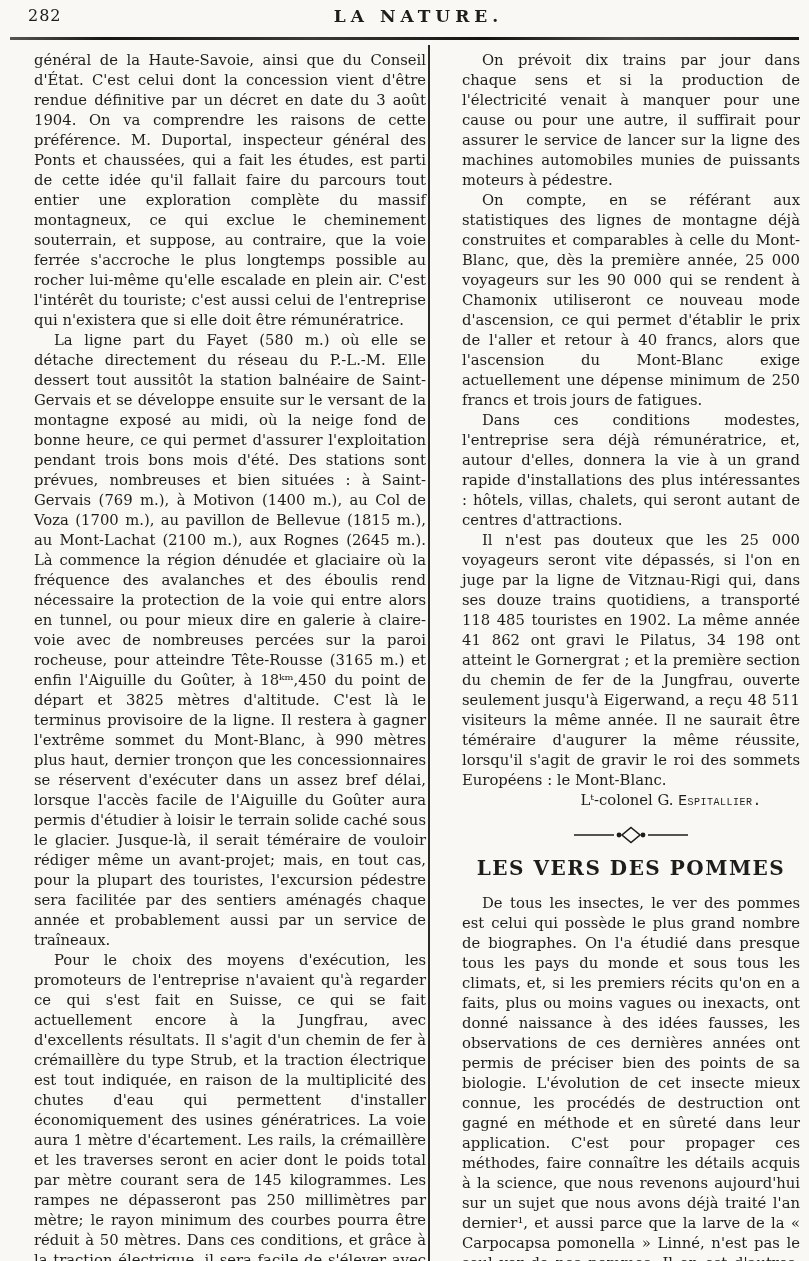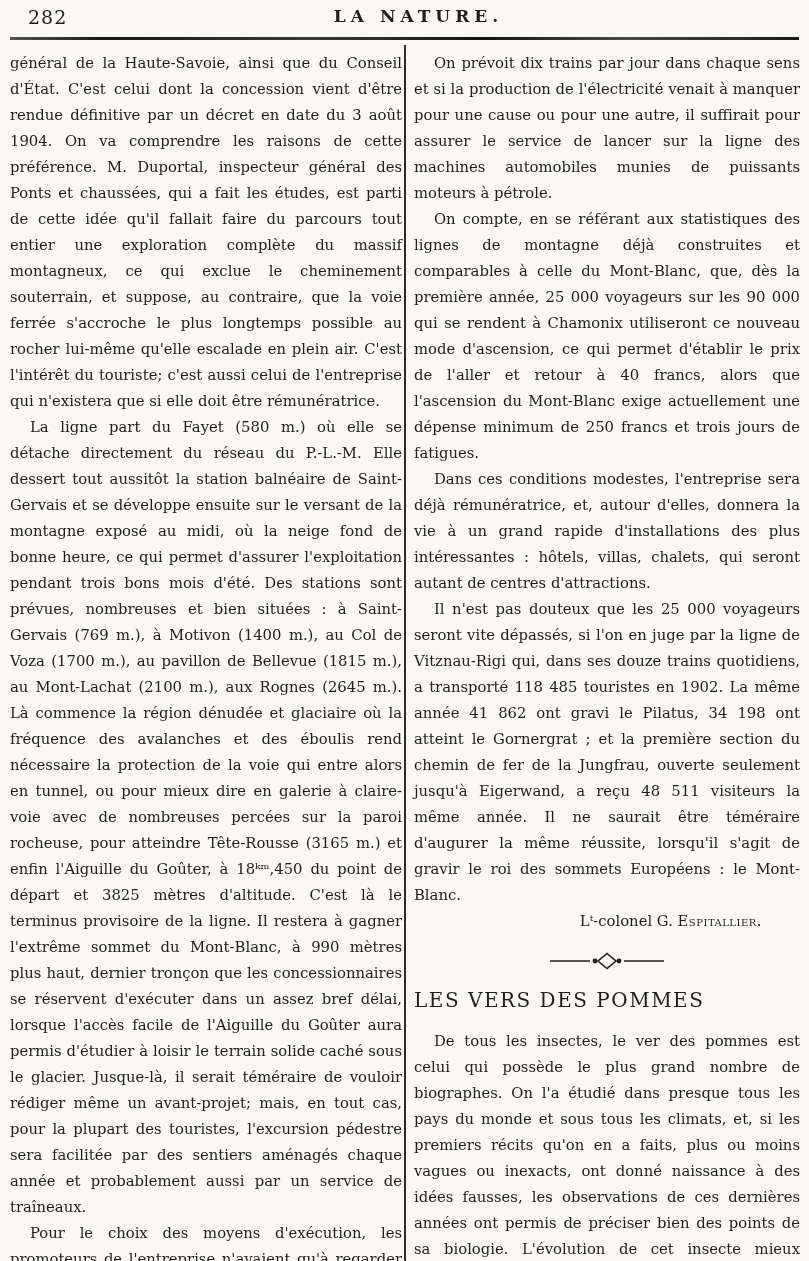--- a/index.html
+++ b/index.html
@@ -14,65 +14,66 @@
     color:var(--ink);
     font-family:"DejaVu Serif","Liberation Serif",serif;
     position:relative;
     overflow:hidden;
   }
   .page{position:absolute;inset:0;}
   
   .running-head{position:absolute;top:0;left:0;right:0;height:45px;}
   .page-number{
     position:absolute;left:28px;top:6px;
-    font-size:19px;letter-spacing:1px;
+    font-size:16px;letter-spacing:1px;
   }
   .journal-title{
     position:absolute;left:0;right:12px;top:6px;
     text-align:center;font-size:17px;font-weight:600;letter-spacing:5px;padding-left:40px;
   }
   .head-rule{
     position:absolute;left:10px;right:10px;top:37px;height:3px;
     background:linear-gradient(90deg,#555 0%,#171717 12%,#3a3a3a 38%,#141414 60%,#4a4a4a 78%,#1a1a1a 100%);
   }
   
   .columns{
     position:absolute;top:45px;left:10px;right:9px;bottom:0;
     display:flex;overflow:hidden;
   }
   .col{
     width:392px;padding-top:5px;
-    font-size:14.8px;line-height:26px;
+    font-size:14.8px;line-height:20px;
     text-align:justify;
-    hyphens:auto;-webkit-hyphens:auto;
+    hyphens:auto;margin-left:24px;-webkit-hyphens:auto;
   }
   .col-rule{
     width:2px;background:var(--rule);
     margin-left:2px;margin-right:8px;
     flex:none;
   }
   .col-right{flex:1;}
   p.body-par{text-indent:1.35em;}
   p.continuation{text-indent:0;}
   
   .signature{
     text-align:right;
     padding-right:38px;
     text-indent:0;
   }
-  .signature .surname{font-variant:small-caps;letter-spacing:0.5px;}
+  .signature .surname{font-variant:small-caps;letter-spacing:0.5px;font-family:Liberation Mono, monospace;}
   
   .divider{
     text-align:center;
     margin:13px 0 10px 0;
   }
   .divider svg{vertical-align:middle;}
   
   .article-title{
-    font-size:20px;font-weight:400;letter-spacing:1.5px;
+    text-align:center;
+    font-size:20px;font-weight:700;letter-spacing:1.5px;
     margin:14px 0 15px 0;
   }
 </style>
 </head>
 <body>
 
 <div class="page">
 
   <div class="running-head">
     <div class="page-number">282</div>
@@ -84,21 +85,21 @@
 
     <div class="col col-left">
       <p class="body-par continuation">général de la Haute-Savoie, ainsi que du Conseil d'État. C'est celui dont la concession vient d'être rendue définitive par un décret en date du 3 août 1904. On va comprendre les raisons de cette préférence. M. Duportal, inspecteur général des Ponts et chaussées, qui a fait les études, est parti de cette idée qu'il fallait faire du parcours tout entier une exploration complète du massif montagneux, ce qui exclue le cheminement souterrain, et suppose, au contraire, que la voie ferrée s'accroche le plus longtemps possible au rocher lui-même qu'elle escalade en plein air. C'est l'intérêt du touriste; c'est aussi celui de l'entreprise qui n'existera que si elle doit être rémunératrice.</p>
       <p class="body-par">La ligne part du Fayet (580 m.) où elle se détache directement du réseau du P.-L.-M. Elle dessert tout aussitôt la station balnéaire de Saint-Gervais et se développe ensuite sur le versant de la montagne exposé au midi, où la neige fond de bonne heure, ce qui permet d'assurer l'exploitation pendant trois bons mois d'été. Des stations sont prévues, nombreuses et bien situées : à Saint-Gervais (769 m.), à Motivon (1400 m.), au Col de Voza (1700 m.), au pavillon de Bellevue (1815 m.), au Mont-Lachat (2100 m.), aux Rognes (2645 m.). Là commence la région dénudée et glaciaire où la fréquence des avalanches et des éboulis rend nécessaire la protection de la voie qui entre alors en tunnel, ou pour mieux dire en galerie à claire-voie avec de nombreuses percées sur la paroi rocheuse, pour atteindre Tête-Rousse (3165 m.) et enfin l'Aiguille du Goûter, à 18ᵏᵐ,450 du point de départ et 3825 mètres d'altitude. C'est là le terminus provisoire de la ligne. Il restera à gagner l'extrême sommet du Mont-Blanc, à 990 mètres plus haut, dernier tronçon que les concessionnaires se réservent d'exécuter dans un assez bref délai, lorsque l'accès facile de l'Aiguille du Goûter aura permis d'étudier à loisir le terrain solide caché sous le glacier. Jusque-là, il serait téméraire de vouloir rédiger même un avant-projet; mais, en tout cas, pour la plupart des touristes, l'excursion pédestre sera facilitée par des sentiers aménagés chaque année et probablement aussi par un service de traîneaux.</p>
       <p class="body-par">Pour le choix des moyens d'exécution, les promoteurs de l'entreprise n'avaient qu'à regarder ce qui s'est fait en Suisse, ce qui se fait actuellement encore à la Jungfrau, avec d'excellents résultats. Il s'agit d'un chemin de fer à crémaillère du type Strub, et la traction électrique est tout indiquée, en raison de la multiplicité des chutes d'eau qui permettent d'installer économiquement des usines génératrices. La voie aura 1 mètre d'écartement. Les rails, la crémaillère et les traverses seront en acier dont le poids total par mètre courant sera de 145 kilogrammes. Les rampes ne dépasseront pas 250 millimètres par mètre; le rayon minimum des courbes pourra être réduit à 50 mètres. Dans ces conditions, et grâce à la traction électrique, il sera facile de s'élever avec une vitesse de 7 à 8 kilomètres à l'heure,</p>
     </div>
 
     <div class="col-rule"></div>
 
     <div class="col col-right">
-      <p class="body-par">On prévoit dix trains par jour dans chaque sens et si la production de l'électricité venait à manquer pour une cause ou pour une autre, il suffirait pour assurer le service de lancer sur la ligne des machines automobiles munies de puissants moteurs à pétrole.</p>
+      <p class="body-par">On prévoit dix trains par jour dans chaque sens et si la production de l'électricité venait à manquer pour une cause ou pour une autre, il suffirait pour assurer le service de lancer sur la ligne des machines automobiles munies de puissants moteurs à pédestre.</p>
       <p class="body-par">On compte, en se référant aux statistiques des lignes de montagne déjà construites et comparables à celle du Mont-Blanc, que, dès la première année, 25 000 voyageurs sur les 90 000 qui se rendent à Chamonix utiliseront ce nouveau mode d'ascension, ce qui permet d'établir le prix de l'aller et retour à 40 francs, alors que l'ascension du Mont-Blanc exige actuellement une dépense minimum de 250 francs et trois jours de fatigues.</p>
       <p class="body-par">Dans ces conditions modestes, l'entreprise sera déjà rémunératrice, et, autour d'elles, donnera la vie à un grand rapide d'installations des plus intéressantes : hôtels, villas, chalets, qui seront autant de centres d'attractions.</p>
       <p class="body-par">Il n'est pas douteux que les 25 000 voyageurs seront vite dépassés, si l'on en juge par la ligne de Vitznau-Rigi qui, dans ses douze trains quotidiens, a transporté 118 485 touristes en 1902. La même année 41 862 ont gravi le Pilatus, 34 198 ont atteint le Gornergrat ; et la première section du chemin de fer de la Jungfrau, ouverte seulement jusqu'à Eigerwand, a reçu 48 511 visiteurs la même année. Il ne saurait être téméraire d'augurer la même réussite, lorsqu'il s'agit de gravir le roi des sommets Européens : le Mont-Blanc.</p>
 
       <p class="signature"><span>Lᵗ-colonel G. </span><span class="surname">Espitallier.</span></p>
 
       <div class="divider">
         <svg width="118" height="18" viewBox="0 0 118 18">
           <line x1="2" y1="9" x2="42" y2="9" stroke="#1e1d1b" stroke-width="1.6"></line>
           <circle cx="47" cy="9" r="2.4" fill="#1e1d1b"></circle>

